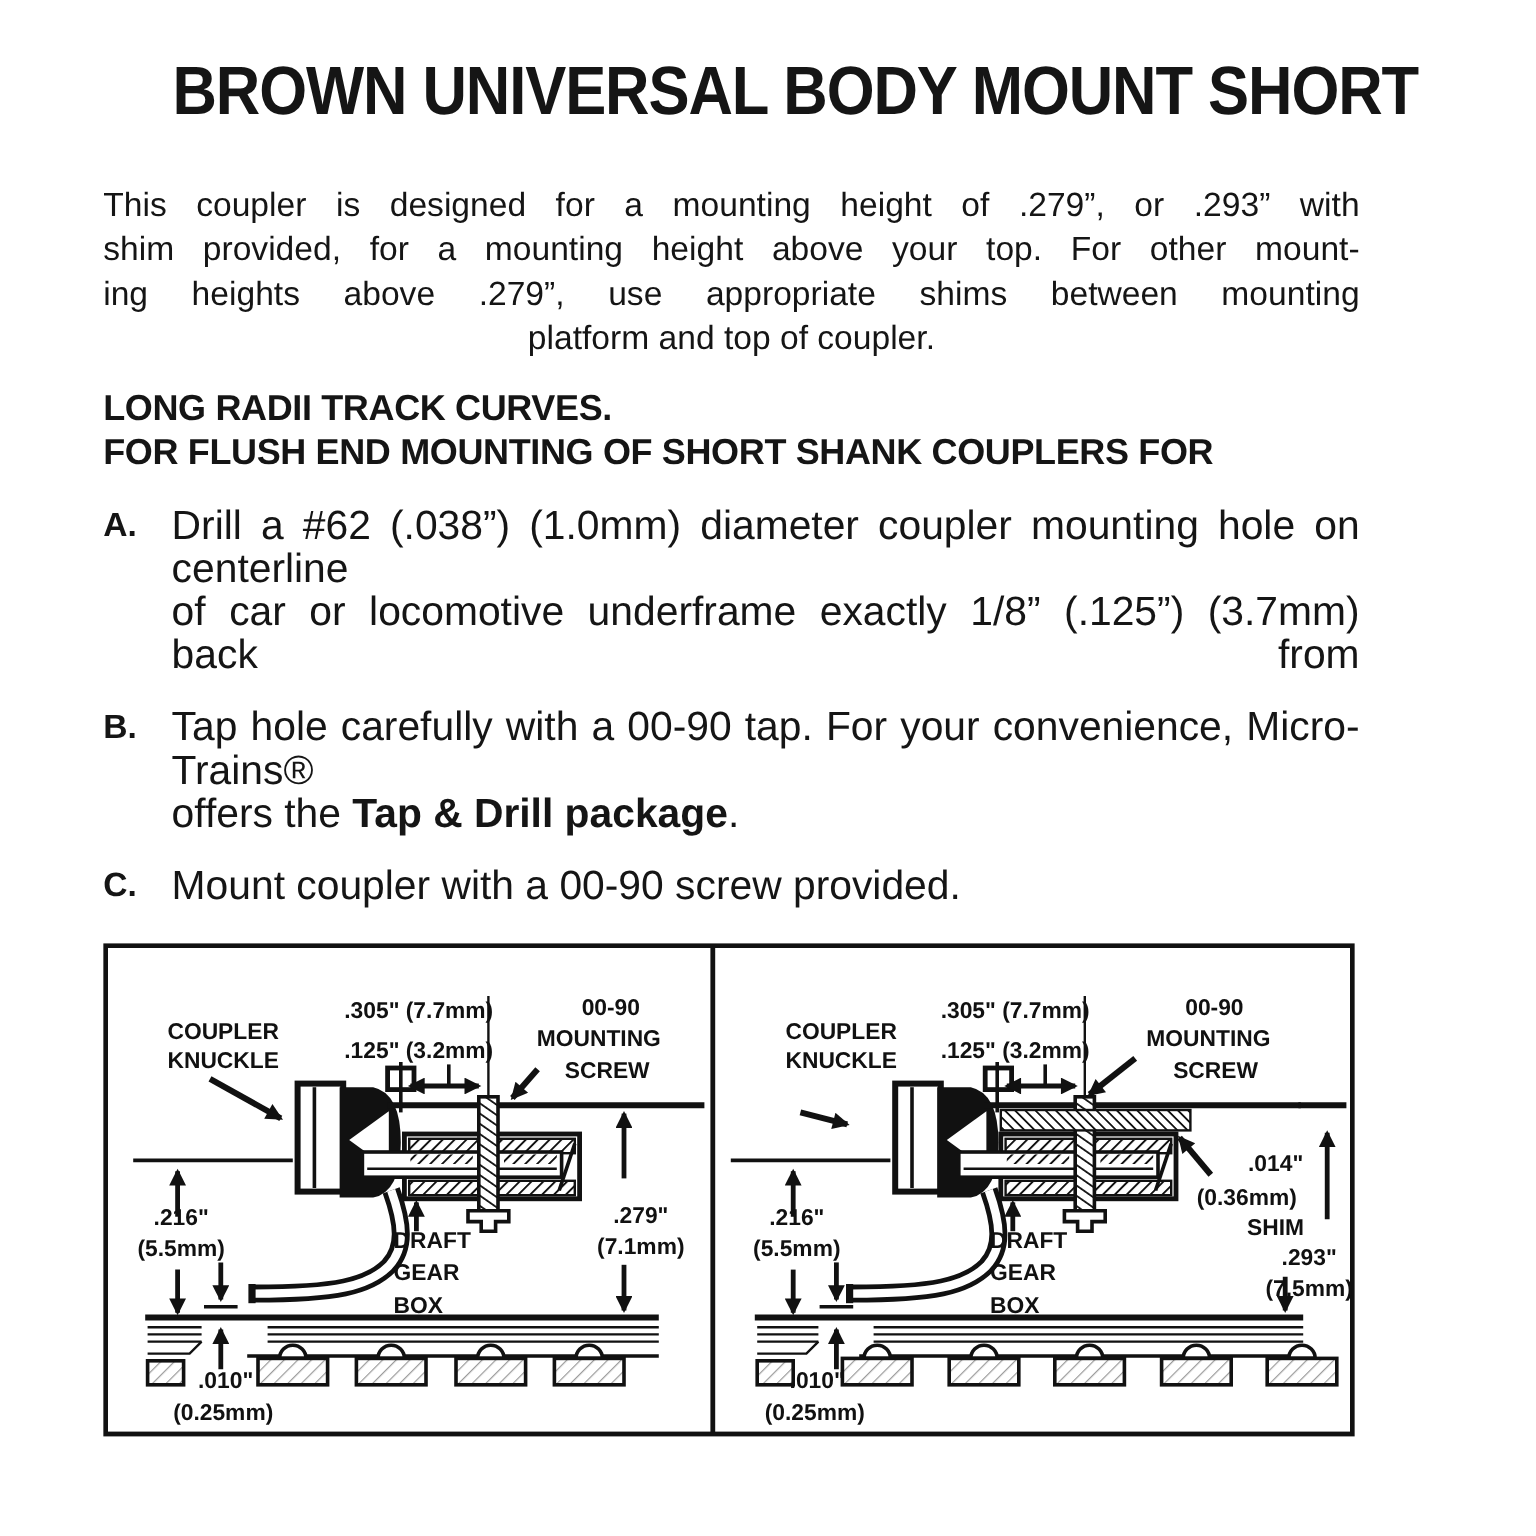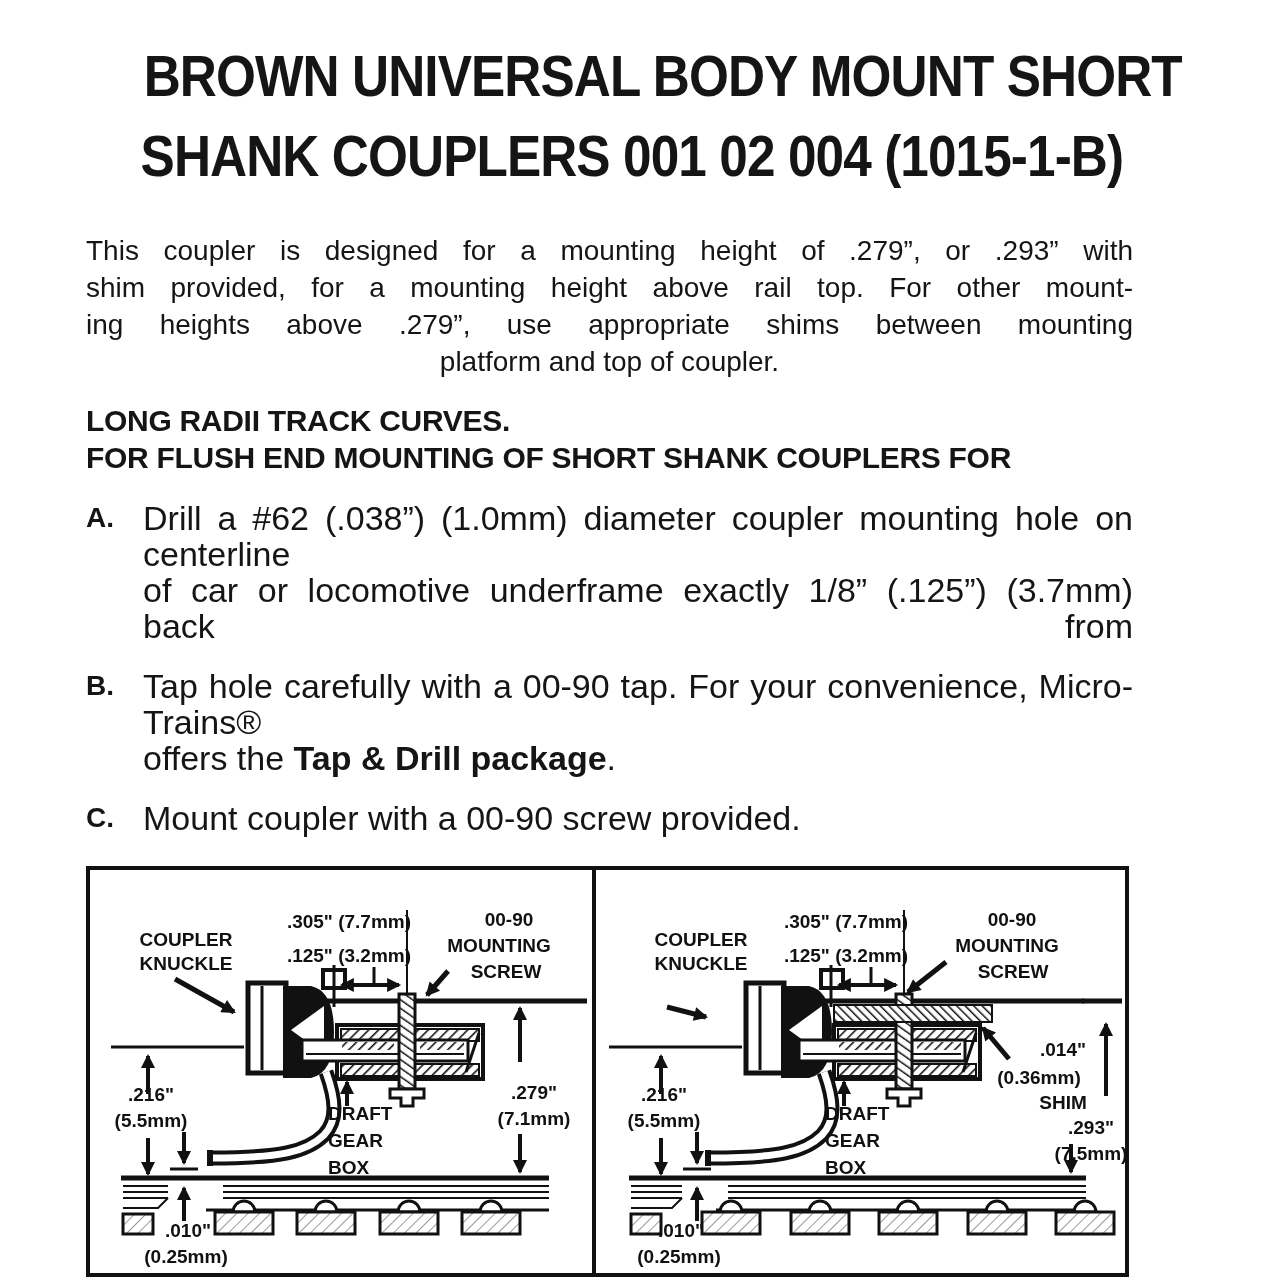--- a/index.html
+++ b/index.html
@@ -38,26 +38,25 @@
   }
 </style>
 </head>
 <body>
 
 <div class="sheet">
   <div class="content">
 
     <div class="title">
       <span class="tline"><span>BROWN UNIVERSAL BODY MOUNT SHORT</span></span>
-      <span class="tline"><span>SHANK COUPLERS 001 02 004 (1015-1-B)</span></span>
     </div>
 
     <div class="intro">
       <div class="pline jline">This coupler is designed for a mounting height of .279”, or .293” with</div>
-      <div class="pline jline">shim provided, for a mounting height above rail top. For other mount-</div>
+      <div class="pline jline">shim provided, for a mounting height above your top. For other mount-</div>
       <div class="pline jline">ing heights above .279”, use appropriate shims between mounting</div>
       <div class="pline">platform and top of coupler.</div>
     </div>
 
     <div class="section-heading">
       <div class="pline">LONG RADII TRACK CURVES.</div>
       <div class="pline">FOR FLUSH END MOUNTING OF SHORT SHANK COUPLERS FOR</div>
     </div>
 
     <div class="steps">

